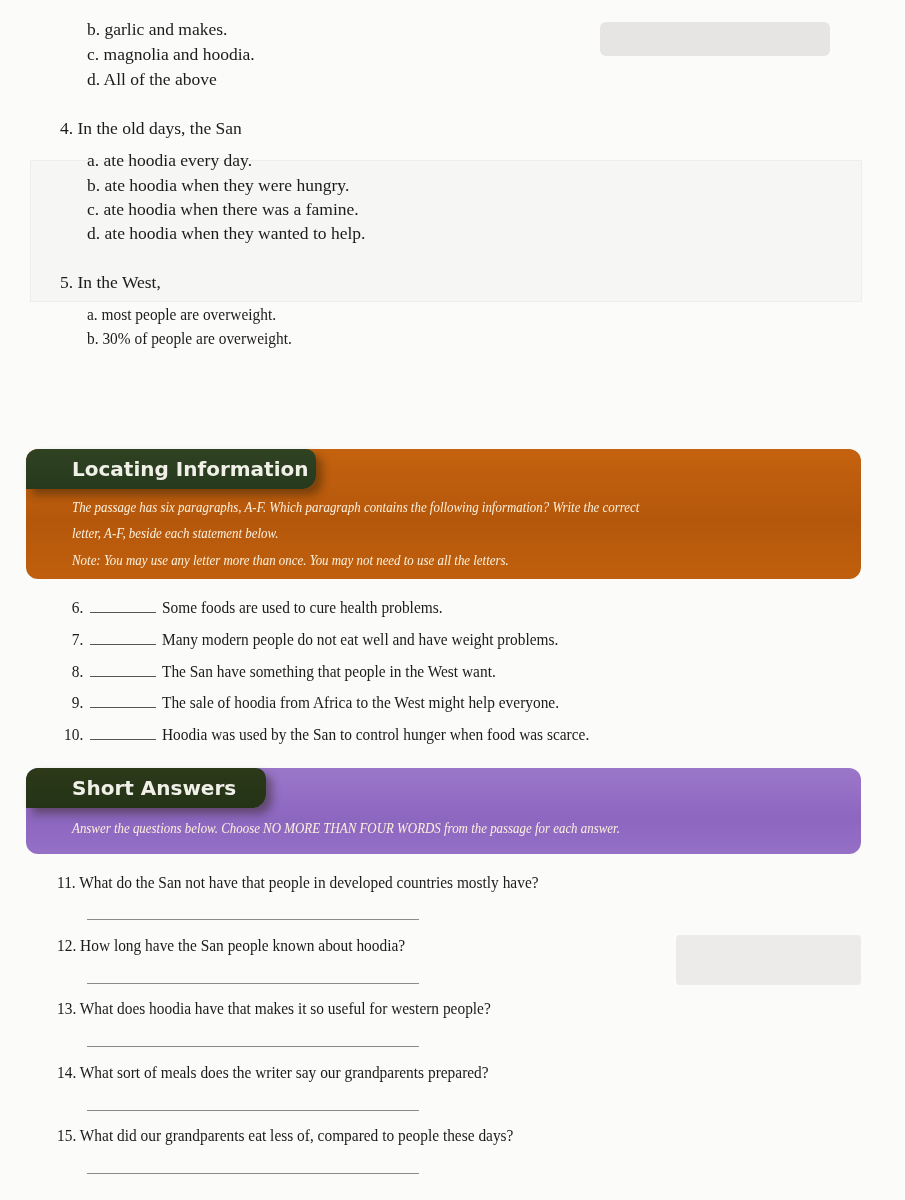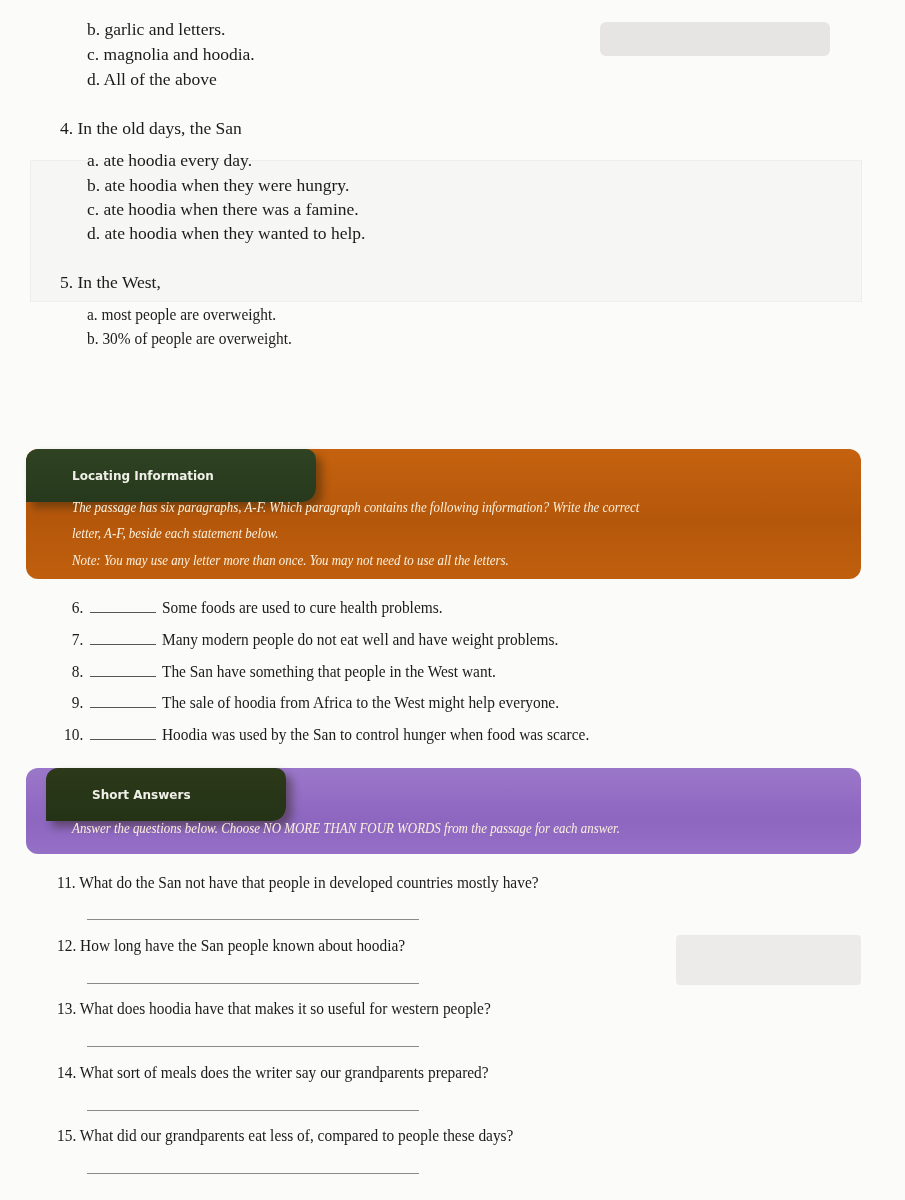--- a/index.html
+++ b/index.html
@@ -20,30 +20,30 @@
   .opt { position: absolute; left: 87px; }
   .q   { position: absolute; left: 60px; }
 
   .panel {
     position: absolute; left: 26px; width: 835px; border-radius: 12px;
     color: #fbf4e6;
   }
   .panel-orange { top: 449px; height: 130px; background: linear-gradient(180deg, #c4620f 0%, #b5570b 55%, #c0600e 100%); }
   .panel-purple { top: 768px; height: 86px; background: linear-gradient(180deg, #9b77c9 0%, #8d66c0 60%, #9570c6 100%); }
   .tab {
-    position: absolute; left: 0; top: 0; height: 53px;
+    position: absolute; left: 0; top: 0; height: 40px;
     background: linear-gradient(180deg, #2f4323 0%, #26391c 100%);
     border-radius: 12px 10px 14px 0;
     box-shadow: 6px 6px 8px rgba(40,30,10,0.45);
     font-family: "DejaVu Sans", "Liberation Sans", sans-serif;
-    font-weight: bold; font-size: 12px; color: #f0f0e8;
+    font-weight: bold; font-size: 20px; color: #f0f0e8;
     display: flex; align-items: center; padding-left: 46px; box-sizing: border-box;
   }
   .tab-orange { width: 290px; }
-  .tab-purple { width: 240px; background: linear-gradient(180deg, #2c3a1a 0%, #243216 100%); margin-left: 20px; }
+  .tab-purple { width: 240px; background: linear-gradient(180deg, #2c3a1a 0%, #243216 100%); }
   .instr {
     position: absolute; left: 46px; right: 20px;
     font-family: "Liberation Serif", "DejaVu Serif", serif; font-style: italic;
     font-size: 15px; line-height: 26px; color: #fbf1de;
     transform: scaleX(0.86); transform-origin: left top; width: 930px;
   }
 
   .loc-row { position: absolute; left: 64px; height: 25px; display: flex; align-items: baseline; }
   .loc-num { width: 22px; text-align: right; }
   .blank { display: inline-block; width: 66px; border-bottom: 1px solid #555; margin: 0 6px 0 4px; height: 16px; }
@@ -55,21 +55,21 @@
 </head>
 <body>
 
 <div class="page">
 
   <div class="ghost-title"></div>
   <div class="ghost-table"></div>
   <div class="ghost-right"></div>
 
   <div class="serif opt" style="top:17px">
-    <span>b.</span> <span>garlic and letters.</span>
+    <span>b.</span> <span>garlic and makes.</span>
   </div>
   <div class="serif opt" style="top:42px">
     <span>c.</span> <span>magnolia and hoodia.</span>
   </div>
   <div class="serif opt" style="top:67px">
     <span>d.</span> <span>All of the above</span>
   </div>
 
   <div class="serif q" style="top:116px">
     <span>4.</span> <span>In the old days, the San</span>

